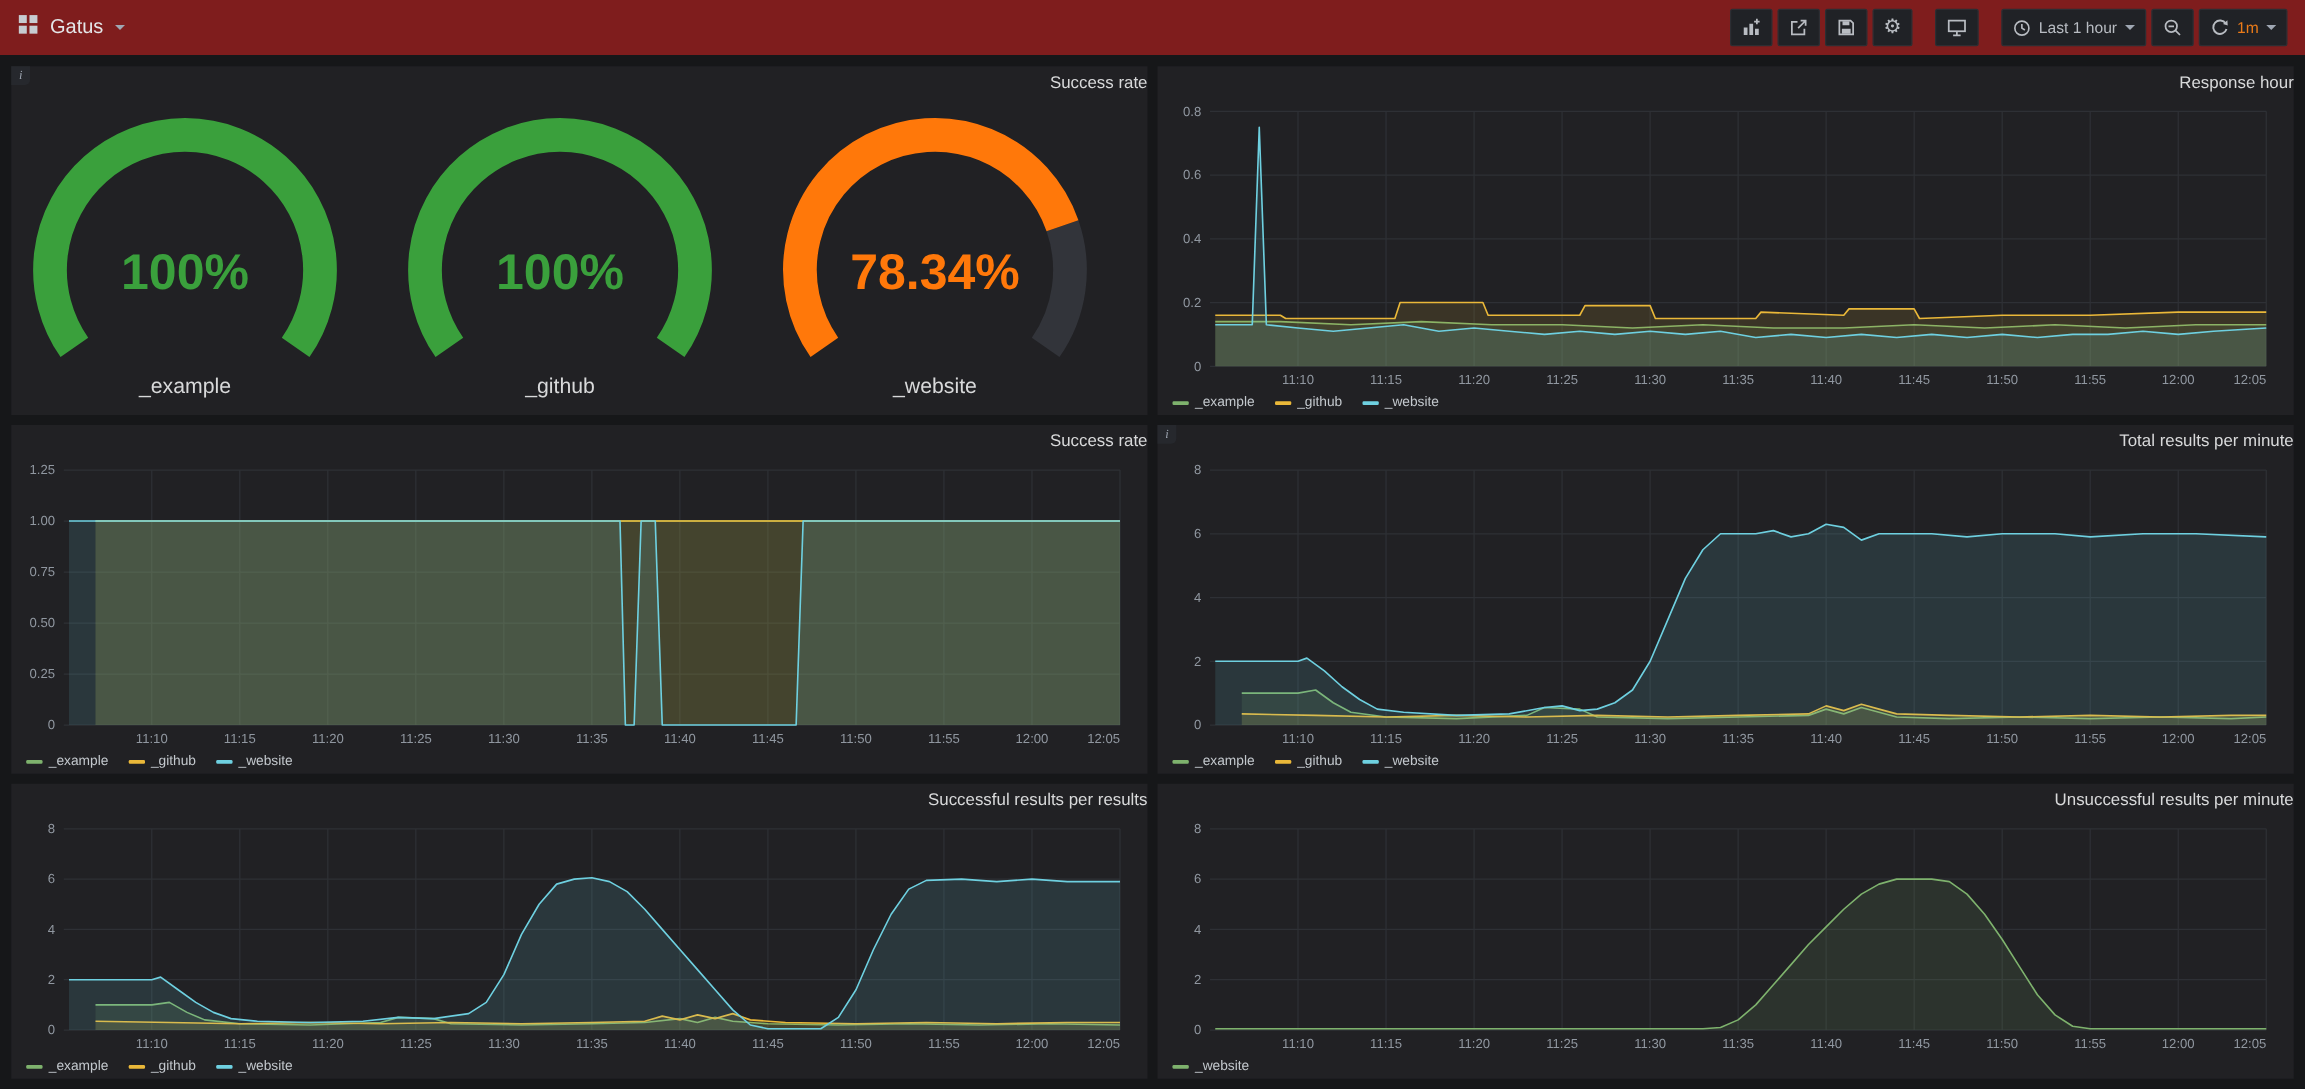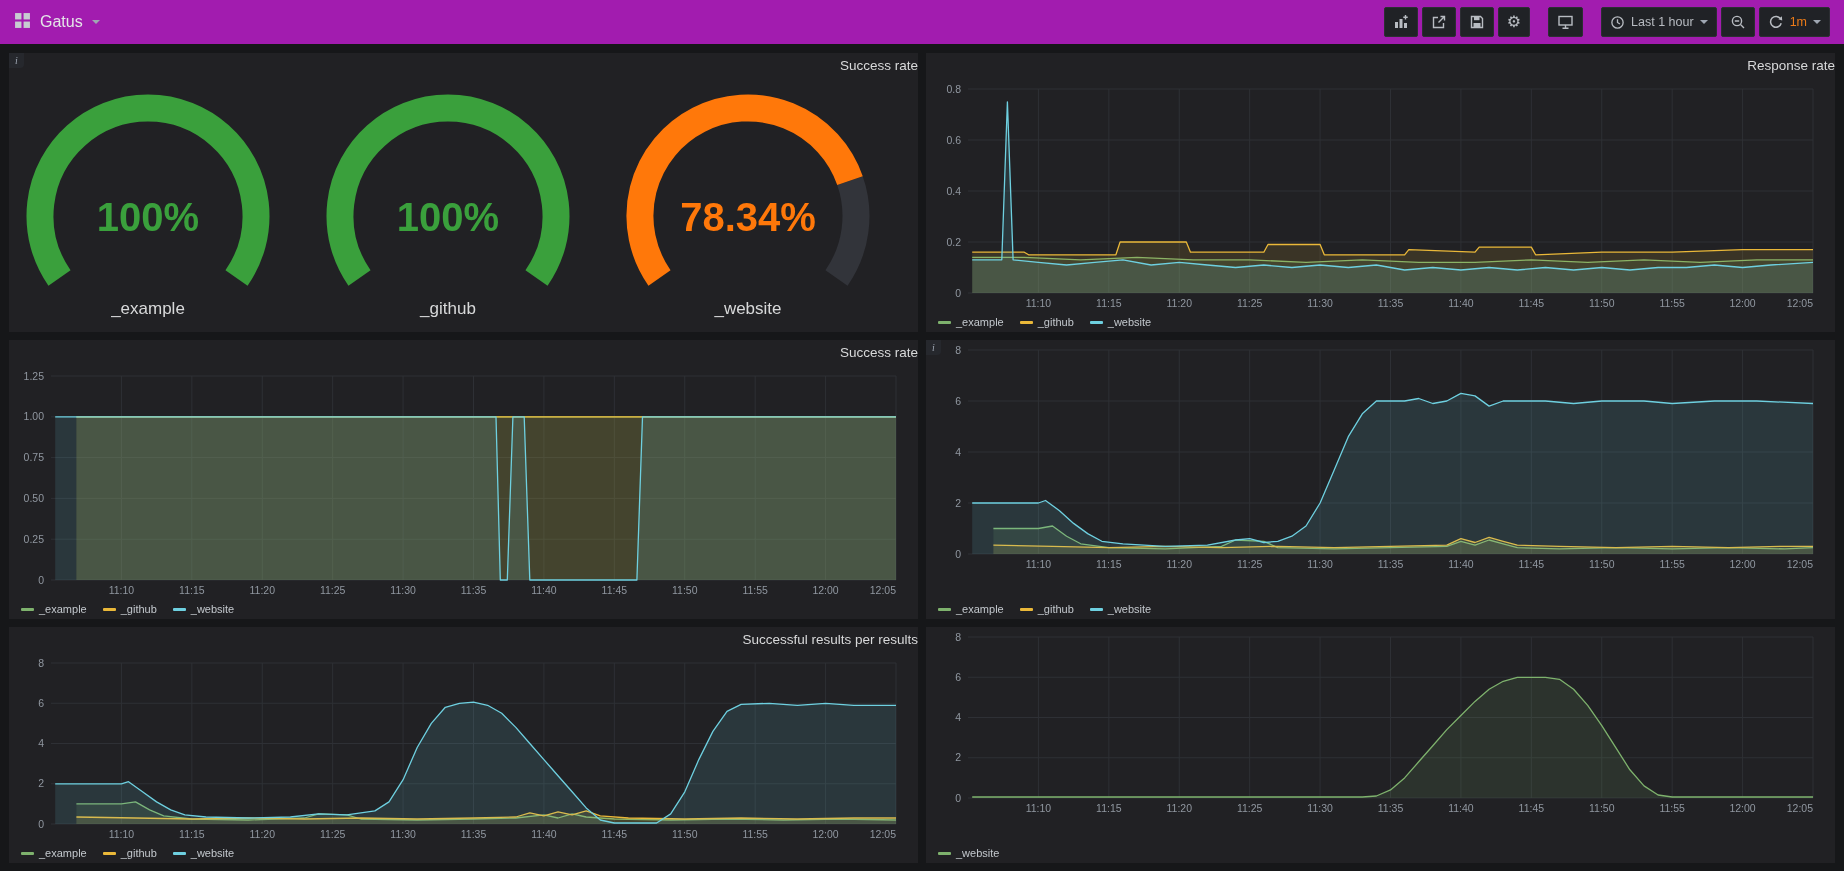--- a/index.html
+++ b/index.html
@@ -1,20 +1,20 @@
 <!DOCTYPE html>
 <html><head>
 <meta charset="utf-8">
 <style>
   *{margin:0;padding:0;box-sizing:border-box}
   html,body{width:1844px;height:871px;overflow:hidden}
   body{background:#161719;font-family:"Liberation Sans",sans-serif;color:#d8d9da}
 
   
-  .navbar{height:44px;background:#a21caf;display:flex;align-items:center;justify-content:space-between;padding:0 14px}
+  .navbar{height:44px;background:#7f1d1d;display:flex;align-items:center;justify-content:space-between;padding:0 14px}
   .nav-left{display:flex;align-items:center;gap:9px}
   .dash-title{font-size:16px;font-weight:500;color:#e4e6e8;cursor:pointer}
   .caret{width:0;height:0;border-left:4px solid transparent;border-right:4px solid transparent;border-top:4px solid #9fa7b3;display:inline-block}
   .nav-right{display:flex;align-items:center;gap:4px}
   .nav-btn{height:30px;min-width:32px;display:flex;align-items:center;justify-content:center;gap:6px;
            background:#202226;border:1px solid #2c2e33;border-radius:2px;color:#b8bcc2;cursor:pointer;
            font-family:"Liberation Sans",sans-serif;font-size:12.5px;padding:0 8px}
   .nav-btn svg{display:block}
   .btn-sep{margin-left:14px}
   .refresh-text{color:#eb7b18;font-weight:400}
@@ -137,21 +137,21 @@
             <path d="M 252.0 90.6 A 108 108 0 0 1 238.5 187.9" stroke="#32343a" stroke-width="27" fill="none"></path>
             <path d="M 61.5 187.9 A 108 108 0 1 1 252.0 90.6" stroke="#ff780a" stroke-width="27" fill="none"></path>
             <text x="150" y="141" text-anchor="middle" fill="#ff780a" font-size="40" font-weight="600">78.34%</text>
             <text x="150" y="224" text-anchor="middle" fill="#d8d9da" font-size="17">_website</text>
           </svg>
         </div>
       </div>
   </section>
 
   <section class="panel">
-    <div class="panel-title">Response rate</div>
+    <div class="panel-title">Response hour</div>
     <div class="chart-wrap">
       <svg class="chart" width="897" height="233" viewBox="0 0 897 233">
           <line x1="106.41666666666666" x2="106.41666666666666" y1="10" y2="214" stroke="#2e3035" stroke-width="1"></line>
           <text x="106.41666666666666" y="228" text-anchor="middle" fill="#9097a0" font-size="10.5">11:10</text>
           <line x1="176.83333333333331" x2="176.83333333333331" y1="10" y2="214" stroke="#2e3035" stroke-width="1"></line>
           <text x="176.83333333333331" y="228" text-anchor="middle" fill="#9097a0" font-size="10.5">11:15</text>
           <line x1="247.25" x2="247.25" y1="10" y2="214" stroke="#2e3035" stroke-width="1"></line>
           <text x="247.25" y="228" text-anchor="middle" fill="#9097a0" font-size="10.5">11:20</text>
           <line x1="317.66666666666663" x2="317.66666666666663" y1="10" y2="214" stroke="#2e3035" stroke-width="1"></line>
           <text x="317.66666666666663" y="228" text-anchor="middle" fill="#9097a0" font-size="10.5">11:25</text>
@@ -264,20 +264,21 @@
         </span>
         <span class="legend-item">
           <span class="legend-dash" style="background: rgb(110, 208, 224);"></span>
           <span>_website</span>
         </span>
       </div>
   </section>
 
   <section class="panel">
     <span class="info-corner">i</span>
+    <div class="panel-title">Total results per minute</div>
     <div class="chart-wrap">
       <svg class="chart" width="897" height="233" viewBox="0 0 897 233">
           <line x1="106.41666666666666" x2="106.41666666666666" y1="10" y2="214" stroke="#2e3035" stroke-width="1"></line>
           <text x="106.41666666666666" y="228" text-anchor="middle" fill="#9097a0" font-size="10.5">11:10</text>
           <line x1="176.83333333333331" x2="176.83333333333331" y1="10" y2="214" stroke="#2e3035" stroke-width="1"></line>
           <text x="176.83333333333331" y="228" text-anchor="middle" fill="#9097a0" font-size="10.5">11:15</text>
           <line x1="247.25" x2="247.25" y1="10" y2="214" stroke="#2e3035" stroke-width="1"></line>
           <text x="247.25" y="228" text-anchor="middle" fill="#9097a0" font-size="10.5">11:20</text>
           <line x1="317.66666666666663" x2="317.66666666666663" y1="10" y2="214" stroke="#2e3035" stroke-width="1"></line>
           <text x="317.66666666666663" y="228" text-anchor="middle" fill="#9097a0" font-size="10.5">11:25</text>
@@ -387,20 +388,21 @@
           <span>_github</span>
         </span>
         <span class="legend-item">
           <span class="legend-dash" style="background: rgb(110, 208, 224);"></span>
           <span>_website</span>
         </span>
       </div>
   </section>
 
   <section class="panel">
+    <div class="panel-title">Unsuccessful results per minute</div>
     <div class="chart-wrap">
       <svg class="chart" width="897" height="190" viewBox="0 0 897 190">
           <line x1="106.41666666666666" x2="106.41666666666666" y1="10" y2="171" stroke="#2e3035" stroke-width="1"></line>
           <text x="106.41666666666666" y="185" text-anchor="middle" fill="#9097a0" font-size="10.5">11:10</text>
           <line x1="176.83333333333331" x2="176.83333333333331" y1="10" y2="171" stroke="#2e3035" stroke-width="1"></line>
           <text x="176.83333333333331" y="185" text-anchor="middle" fill="#9097a0" font-size="10.5">11:15</text>
           <line x1="247.25" x2="247.25" y1="10" y2="171" stroke="#2e3035" stroke-width="1"></line>
           <text x="247.25" y="185" text-anchor="middle" fill="#9097a0" font-size="10.5">11:20</text>
           <line x1="317.66666666666663" x2="317.66666666666663" y1="10" y2="171" stroke="#2e3035" stroke-width="1"></line>
           <text x="317.66666666666663" y="185" text-anchor="middle" fill="#9097a0" font-size="10.5">11:25</text>

